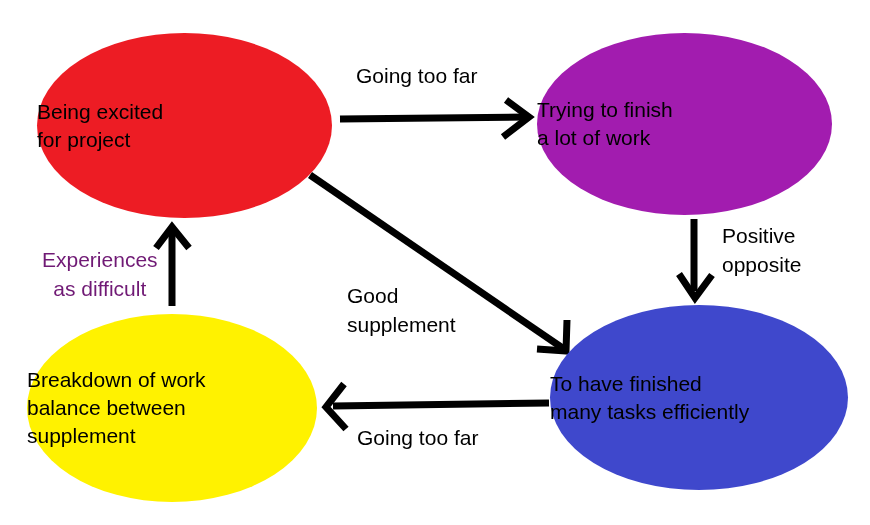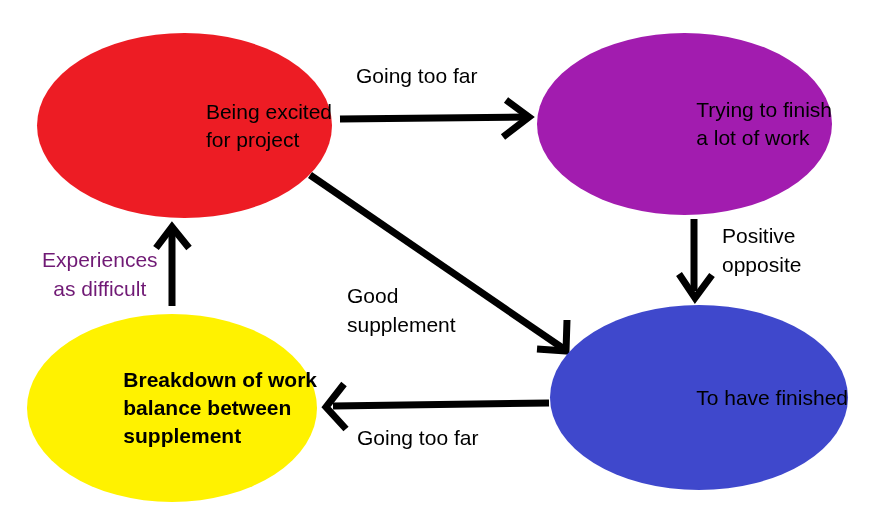--- a/index.html
+++ b/index.html
@@ -11,21 +11,21 @@
     position: relative;
     width: 870px;
     height: 525px;
     overflow: hidden;
   }
   .node {
     position: absolute;
     border-radius: 50%;
     display: flex;
     align-items: center;
-    justify-content: flex-end;
+    justify-content: flex-start;
   }
   .node-label {
     font-size: 21px;
     line-height: 28px;
     text-align: left;
     white-space: nowrap;
   }
   .node-label span { display: block; }
   #node-excited   { left: 37px;  top: 33px;  width: 295px; height: 185px; }
   #node-trying    { left: 537px; top: 33px;  width: 295px; height: 182px; }
@@ -95,25 +95,26 @@
   <div class="node" id="node-trying" style="background-color: #a21caf;">
     <div class="node-label" style="color: rgb(0, 0, 0);">
       <span>Trying to finish</span>
       <span>a lot of work</span>
     </div>
   </div>
 
   <div class="node" id="node-finished" style="background-color: rgb(63, 72, 204);">
     <div class="node-label" style="color: rgb(0, 0, 0);">
       <span>To have finished</span>
+      <span>many tasks efficiently</span>
     </div>
   </div>
 
   <div class="node" id="node-breakdown" style="background-color: rgb(255, 242, 0);">
-    <div class="node-label" style="color: rgb(0, 0, 0); font-weight: bold;">
+    <div class="node-label" style="color: rgb(0, 0, 0);">
       <span>Breakdown of work</span>
       <span>balance between</span>
       <span>supplement</span>
     </div>
   </div>
 
   <div class="edge-label" id="label-going-top" style="color: rgb(0, 0, 0);">Going too far</div>
 
   <div class="edge-label" id="label-positive" style="color: rgb(0, 0, 0);">
     <span>Positive</span>

